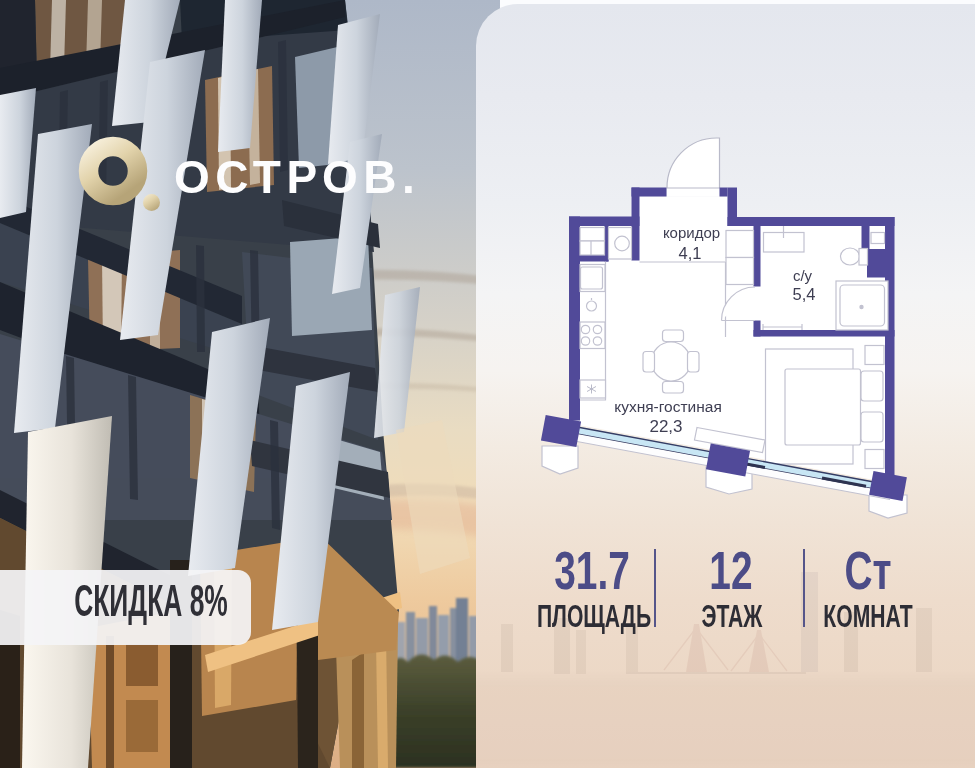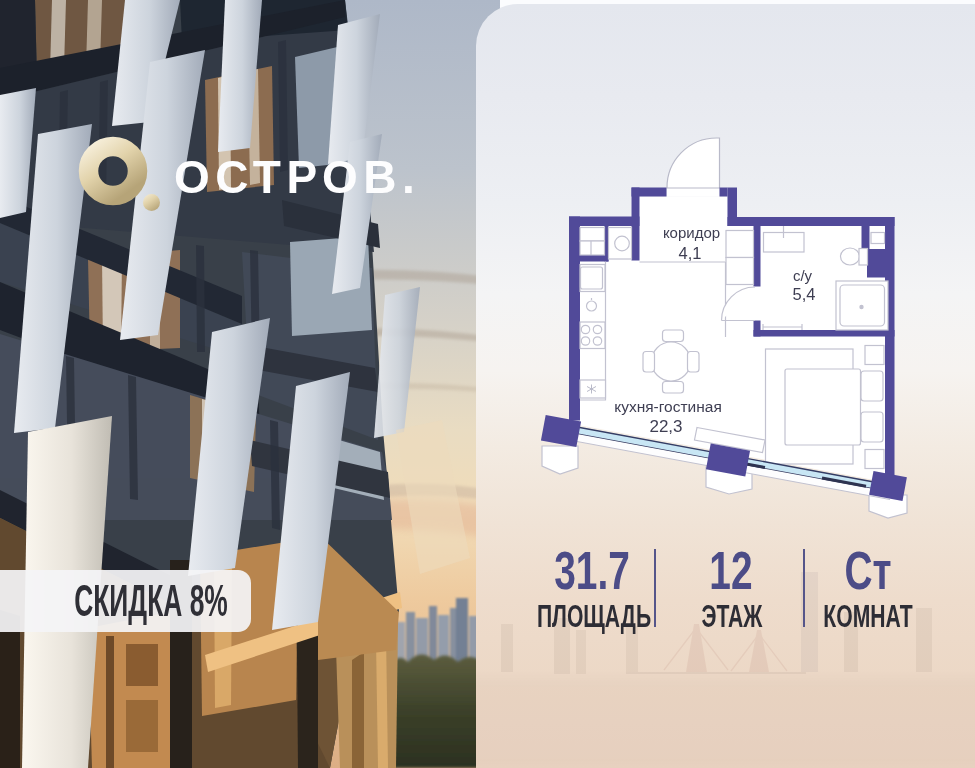--- a/index.html
+++ b/index.html
@@ -12,21 +12,21 @@
   #plan{position:absolute;left:530px;top:120px;}
   .statnum{position:absolute;color:#4c4c87;font-weight:bold;white-space:nowrap;}
   .statlab{position:absolute;color:#2d2d35;font-weight:bold;white-space:nowrap;}
   .divider{position:absolute;width:2px;height:78px;background:#55558a;top:549px;}
   #n1,#n2,#n3{font-size:54px;line-height:54px;top:543px;transform:scaleX(0.72);transform-origin:center;width:200px;text-align:center;}
   #l1,#l2,#l3{font-size:32px;line-height:32px;top:600px;transform:scaleX(0.66);transform-origin:center;width:200px;text-align:center;letter-spacing:0px;}
   #n1{left:492px;} #l1{left:494px;}
   #n2{left:631px;} #l2{left:632px;}
   #n3{left:768px;} #l3{left:768px;}
   #logo{position:absolute;left:70px;top:128px;}
-  #badge{position:absolute;left:0px;top:570px;width:251px;height:62px;
+  #badge{position:absolute;left:0px;top:570px;width:251px;height:75px;
     background:rgba(244,244,246,0.93);border-radius:0 13px 13px 0;}
   #badgetxt{position:absolute;left:-9px;top:8px;width:320px;text-align:center;white-space:nowrap;
     color:#2f2f36;font-size:44px;line-height:46px;font-weight:bold;transform:scaleX(0.60);transform-origin:center;}
 </style>
 </head>
 <body>
 <div id="stage">
 
   <svg id="photo" width="500" height="768" viewBox="0 0 500 768">
     <defs>

